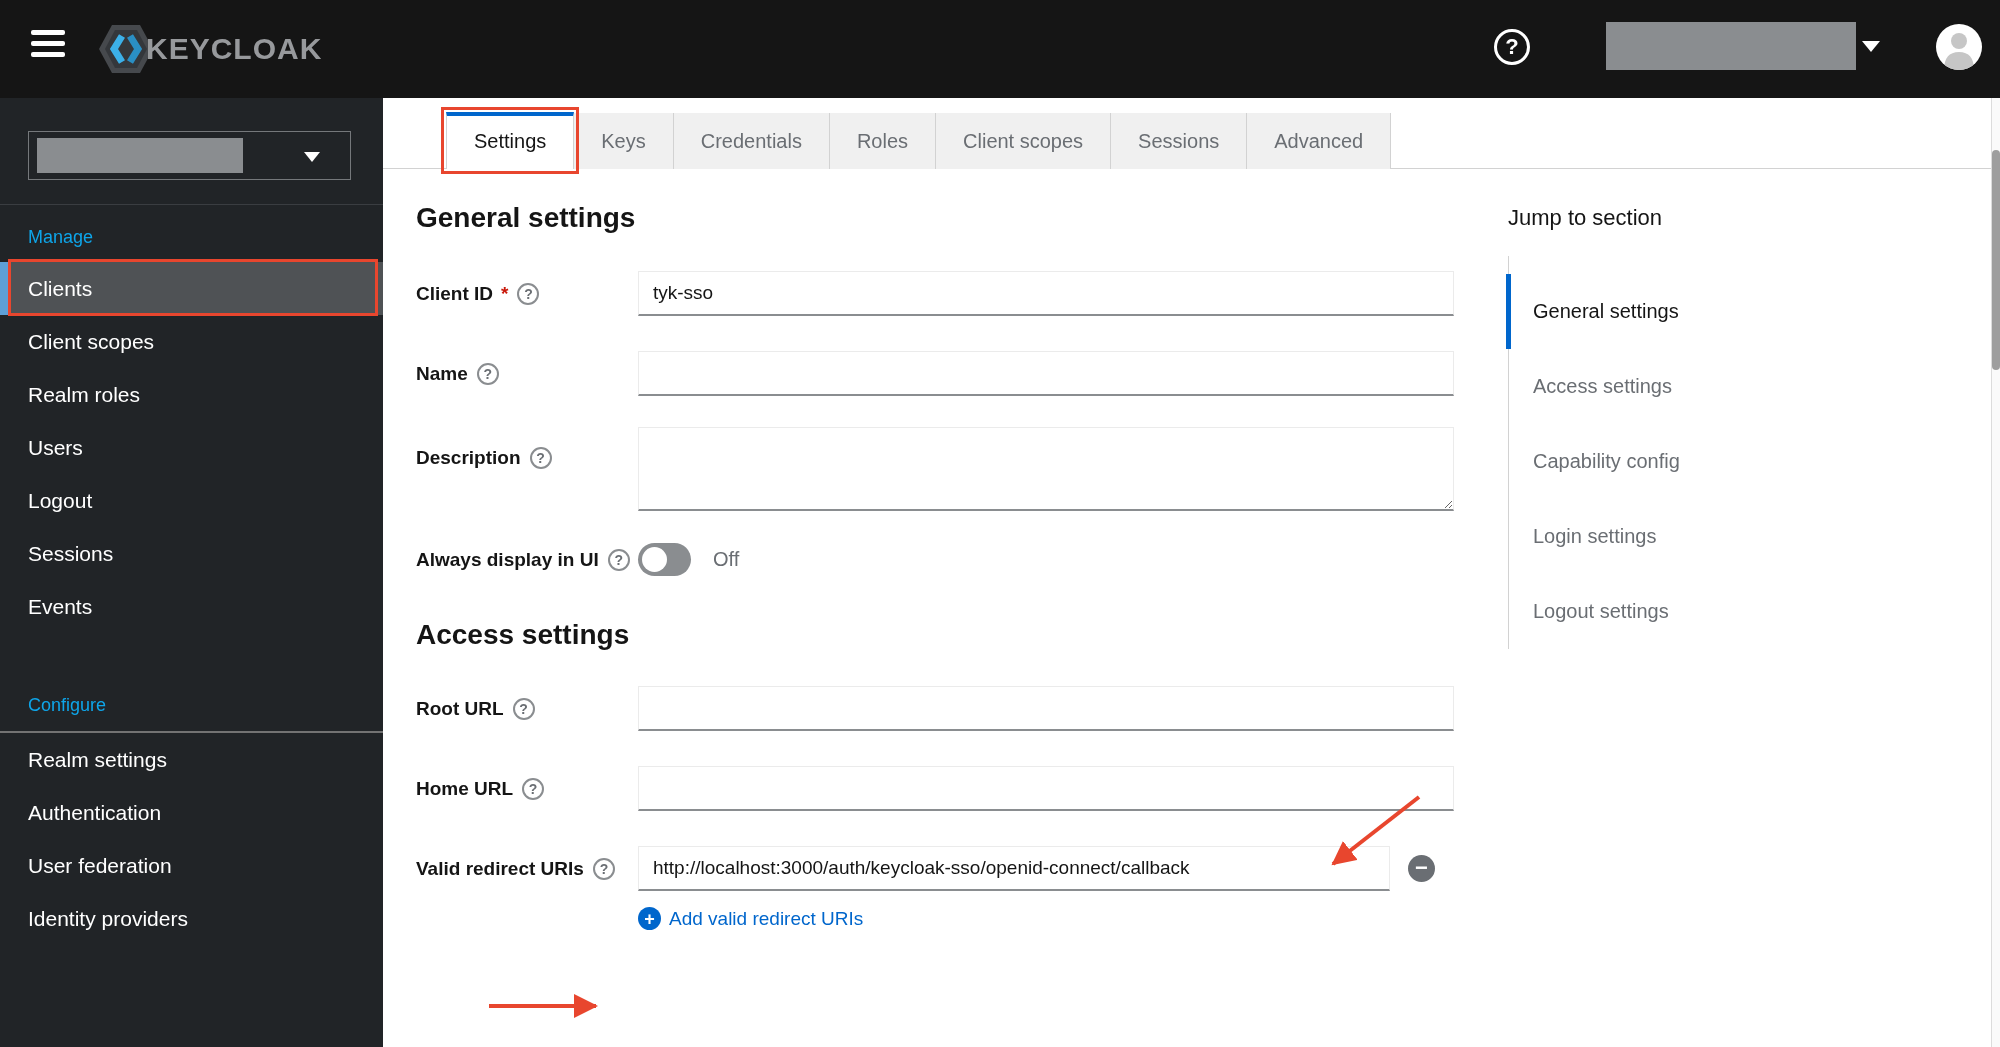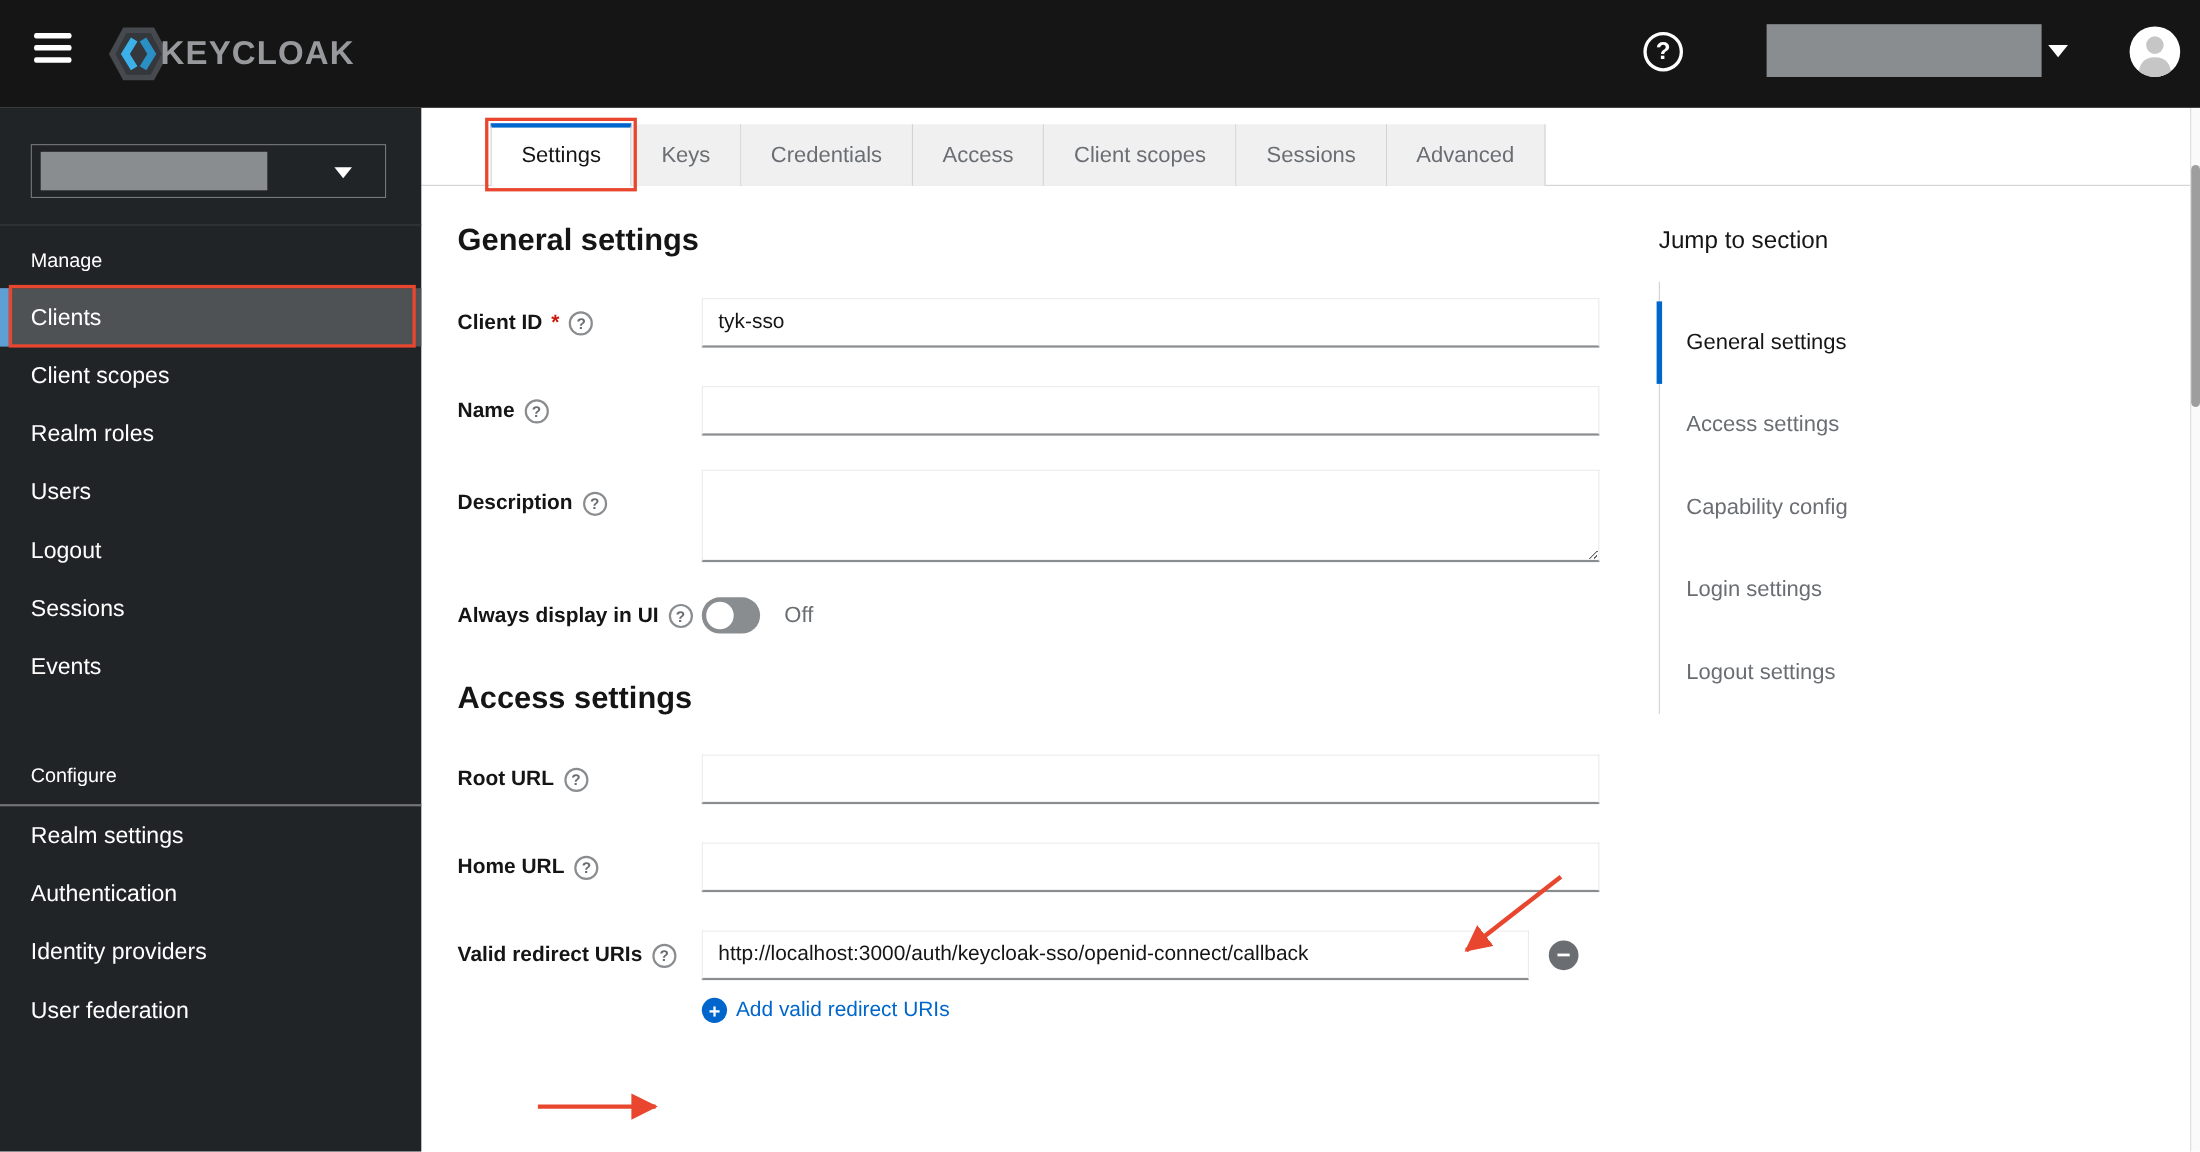--- a/index.html
+++ b/index.html
@@ -24,21 +24,21 @@
     background:#ffffff; overflow:hidden; cursor:pointer; }
 
   
   .sidebar { position:absolute; left:0; top:98px; width:383px; height:949px; background:#212427; z-index:5; }
   .realm-select { position:absolute; left:28px; top:33px; width:323px; height:49px;
     border:1px solid #75787b; display:flex; align-items:center; cursor:pointer; }
   .realm-redacted { margin-left:8px; width:206px; height:35px; background:#8a8d90; }
   .realm-caret { position:absolute; right:30px; top:20px; width:0; height:0;
     border-left:8px solid transparent; border-right:8px solid transparent; border-top:10px solid #ffffff; }
   .side-nav { position:absolute; left:0; top:106px; right:0; border-top:1px solid #3a3d41; }
-  .nav-group-label { padding:22px 0 14px 28px; font-size:18px; color:#ffffff; }
+  .nav-group-label { padding:22px 0 14px 28px; font-size:18px; color:#0ea5e9; }
   .nav-group-label.configure { padding-top:62px; padding-bottom:15px; border-bottom:2px solid #737373; }
   .nav-item { position:relative; height:53px; line-height:53px; padding-left:28px; font-size:21px;
     color:#ffffff; cursor:pointer; }
   .nav-item.active { background:#4f5255; }
   .nav-item.active::before { content:""; position:absolute; left:0; top:0; bottom:0; width:8px; background:#5e9fd6; }
 
   
   .main { position:absolute; left:383px; top:98px; width:1617px; height:949px; background:#ffffff; }
   .tab-bottom-line { position:absolute; left:0; top:70px; right:8px; border-bottom:1px solid #d2d2d2; }
   .tabbar { position:absolute; left:63px; top:14px; display:flex; align-items:center; z-index:2; }
@@ -153,32 +153,32 @@
       <div class="nav-item active">Clients</div>
       <div class="nav-item">Client scopes</div>
       <div class="nav-item">Realm roles</div>
       <div class="nav-item">Users</div>
       <div class="nav-item">Logout</div>
       <div class="nav-item">Sessions</div>
       <div class="nav-item">Events</div>
       <div class="nav-group-label configure">Configure</div>
       <div class="nav-item">Realm settings</div>
       <div class="nav-item">Authentication</div>
+      <div class="nav-item">User federation</div>
       <div class="nav-item">Identity providers</div>
-      <div class="nav-item">User federation</div>
     </div>
   </div>
 
   <div class="main">
     <div class="tab-bottom-line"></div>
     <div class="tabbar">
       <div class="tab active">Settings</div>
       <div class="tab">Keys</div>
       <div class="tab">Credentials</div>
-      <div class="tab">Access</div>
+      <div class="tab">Roles</div>
       <div class="tab">Client scopes</div>
       <div class="tab">Sessions</div>
       <div class="tab">Advanced</div>
     </div>
 
     <div class="content">
       <div class="h-section">General settings</div>
 
       <div class="row row-clientid">
         <div class="label-col">

